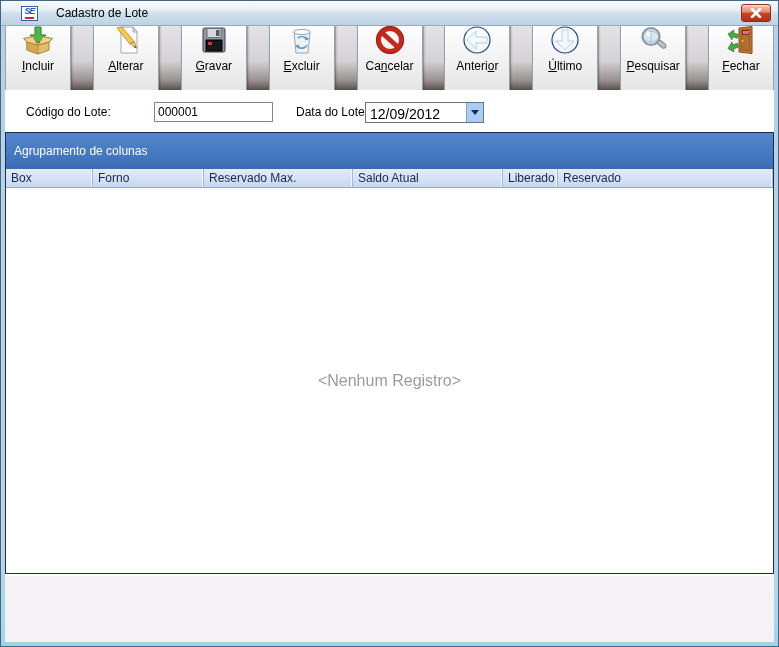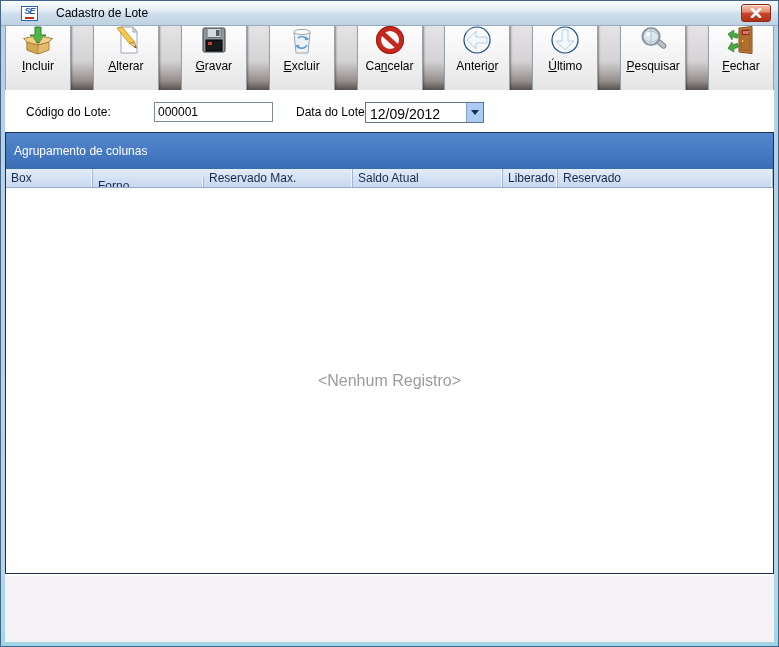--- a/index.html
+++ b/index.html
@@ -229,21 +229,21 @@
         </span>
       </div>
     </div>
 
     <div class="grid">
       <div class="group-bar">
         <span>Agrupamento de colunas</span>
       </div>
       <div class="col-headers" id="col-headers">
           <div class="col-cell" style="flex: 0 0 87px;">Box</div>
-          <div class="col-cell" style="flex: 0 0 111px; margin-top: 8px;">Forno</div>
+          <div class="col-cell" style="flex: 0 0 111px;">Forno</div>
           <div class="col-cell" style="flex: 0 0 149px;">Reservado Max.</div>
           <div class="col-cell" style="flex: 0 0 150px;">Saldo Atual</div>
           <div class="col-cell" style="flex: 0 0 55px;">Liberado</div>
           <div class="col-cell" style="flex: 1 1 58px;">Reservado</div>
         </div>
       <div class="grid-body">
         <span class="empty-text">&lt;Nenhum Registro&gt;</span>
       </div>
     </div>
 

